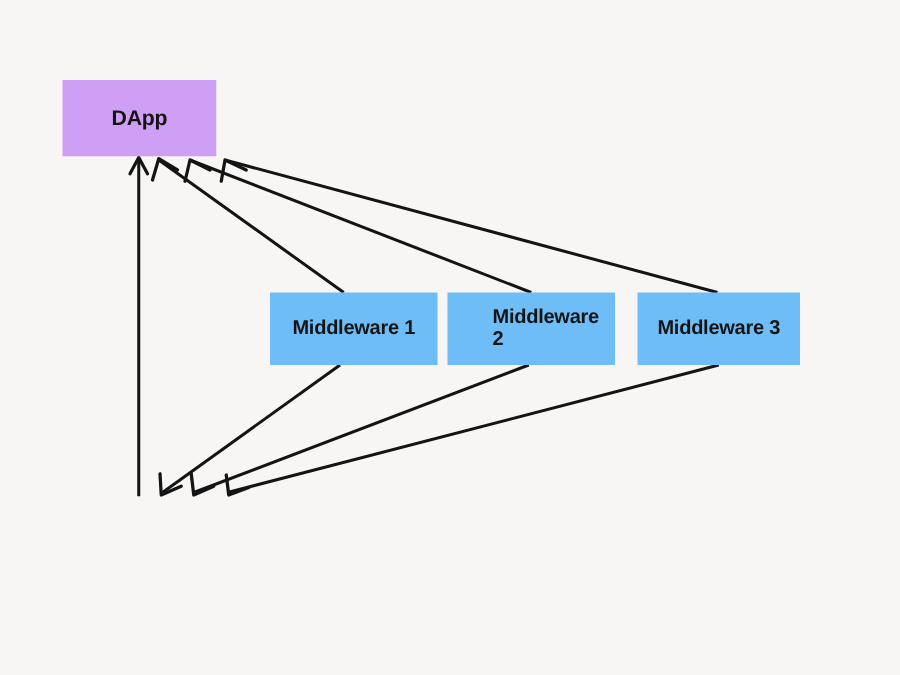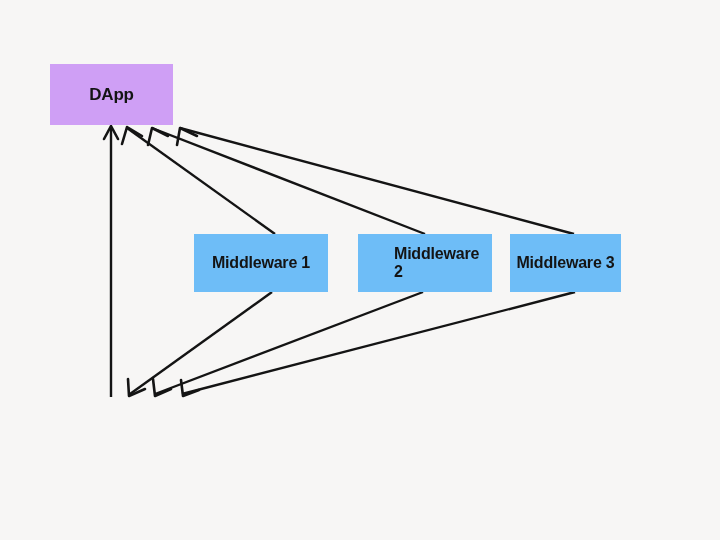--- a/index.html
+++ b/index.html
@@ -48,23 +48,23 @@
     height: 63px;
     background: #fbc183;
     font-size: 17px;
   }
   .node-mw {
     background: #6ebdf7;
     font-size: 16px;
     top: 234px;
     height: 58px;
   }
-  .node-mw1 { left: 194px; width: 134px; }
+  .node-mw1 { left: 216px; width: 134px; }
   .node-mw2 { left: 358px; width: 134px; padding-left: 36px; }
-  .node-mw3 { left: 510px; width: 111px; text-align: right; }
+  .node-mw3 { left: 510px; width: 130px; text-align: right; }
   .caption {
     position: absolute;
     left: 50px;
     top: 474px;
     width: 123px;
     text-align: center;
     font-size: 14px;
     color: #1b1b1b;
     font-family: "Liberation Sans", sans-serif;
   }

